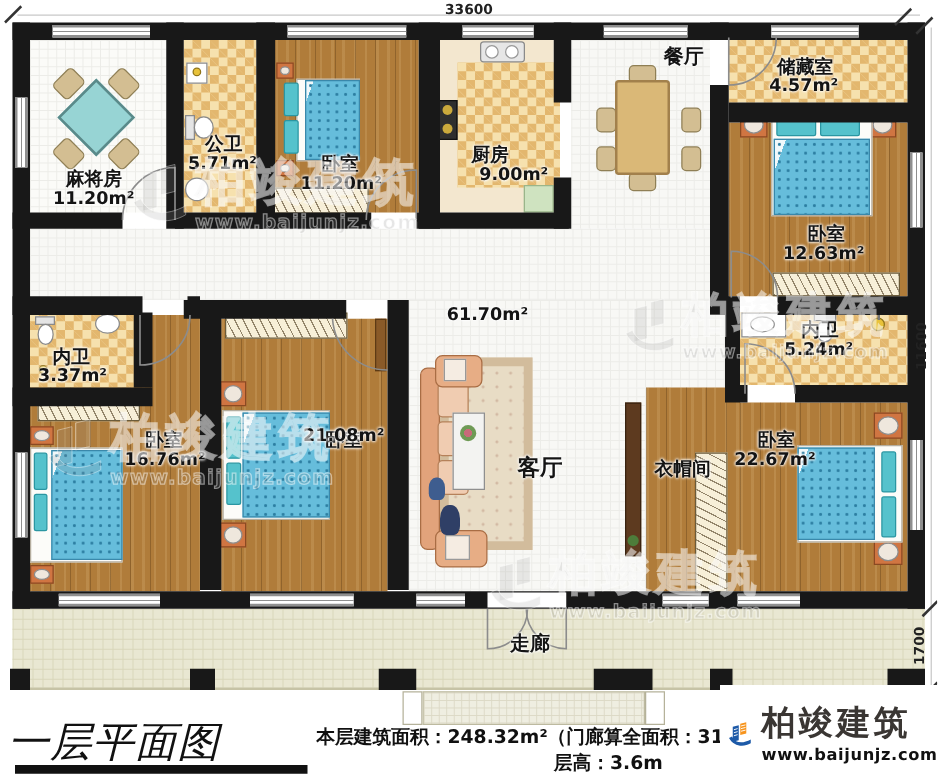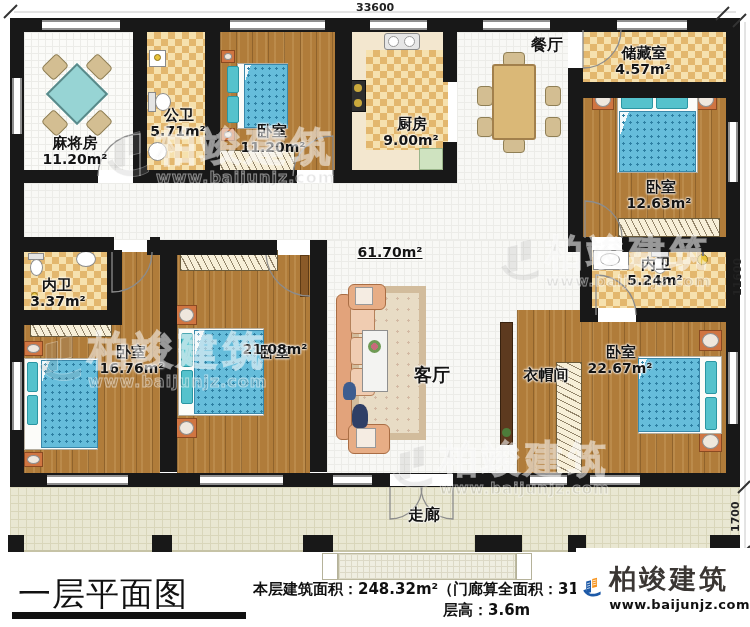--- a/index.html
+++ b/index.html
@@ -246,41 +246,41 @@
       <line x1="738" y1="558" x2="750" y2="546"></line>
     </g>
   </svg>
 
   <span class="lbl" style="left:75px;top:136px;">麻将房</span>
   <span class="lbl lbl-area" style="left:75px;top:152px;">11.20m²</span>
   <span class="lbl" style="left:179px;top:108px;">公卫</span>
   <span class="lbl lbl-area" style="left:178px;top:124px;">5.71m²</span>
   <span class="lbl" style="left:272px;top:124px;">卧室</span>
   <span class="lbl lbl-area" style="left:273px;top:140px;">11.20m²</span>
-  <span class="lbl" style="left:412px;top:117px;">厨房</span>
+  <span class="lbl" style="left:392px;top:117px;">厨房</span>
   <span class="lbl lbl-area" style="left:411px;top:133px;">9.00m²</span>
   <span class="lbl" style="left:547px;top:37px;font-size:16px;">餐厅</span>
   <span class="lbl" style="left:644px;top:46px;">储藏室</span>
   <span class="lbl lbl-area" style="left:643px;top:62px;">4.57m²</span>
   <span class="lbl" style="left:661px;top:180px;">卧室</span>
   <span class="lbl lbl-area" style="left:659px;top:196px;">12.63m²</span>
   <span class="lbl" style="left:656px;top:257px;">内卫</span>
   <span class="lbl lbl-area" style="left:655px;top:273px;">5.24m²</span>
   <span class="lbl" style="left:621px;top:345px;">卧室</span>
   <span class="lbl lbl-area" style="left:620px;top:361px;">22.67m²</span>
   <span class="lbl" style="left:546px;top:368px;">衣帽间</span>
   <span class="lbl" style="left:57px;top:278px;">内卫</span>
   <span class="lbl lbl-area" style="left:58px;top:294px;">3.37m²</span>
   <span class="lbl" style="left:131px;top:345px;">卧室</span>
   <span class="lbl lbl-area" style="left:132px;top:361px;">16.76m²</span>
   <span class="lbl" style="left:275px;top:345px;">卧室</span>
   <span class="lbl lbl-area" style="left:275px;top:342px;">21.08m²</span>
   <span class="lbl" style="left:432px;top:366px;font-size:18px;">客厅</span>
   <span class="lbl" style="left:424px;top:507px;font-size:16px;">走廊</span>
-  <span class="lbl" style="left:390px;top:245px;font-size:14px;text-decoration:underline;">61.70m²</span>
+  <span class="lbl" style="left:390px;top:245px;font-size:14px;">61.70m²</span>
 
   <span class="dim" style="left:356px;top:1px;">33600</span>
   <span class="dim" style="left:731px;top:296px;transform:rotate(-90deg);transform-origin:left top;">11600</span>
   <span class="dim" style="left:729px;top:532px;transform:rotate(-90deg);transform-origin:left top;">1700</span>
 
   <div class="wm" style="left:104px;top:126px;">
     <svg width="46" height="60" viewBox="0 0 64 72">
       <polygon points="34,6 50,2 50,32 34,36" fill="rgba(150,150,150,.30)" stroke="rgba(255,255,255,.7)"></polygon>
       <polygon points="14,14 30,10 30,50 14,54" fill="rgba(150,150,150,.30)" stroke="rgba(255,255,255,.7)"></polygon>
       <path d="M4,44 C16,66 42,70 62,58 L62,48 C40,60 20,58 12,40 Z" fill="rgba(150,150,150,.30)" stroke="rgba(255,255,255,.7)"></path>
@@ -317,21 +317,21 @@
       <polygon points="34,6 50,2 50,32 34,36" fill="rgba(150,150,150,.30)" stroke="rgba(255,255,255,.7)"></polygon>
       <polygon points="14,14 30,10 30,50 14,54" fill="rgba(150,150,150,.30)" stroke="rgba(255,255,255,.7)"></polygon>
       <path d="M4,44 C16,66 42,70 62,58 L62,48 C40,60 20,58 12,40 Z" fill="rgba(150,150,150,.30)" stroke="rgba(255,255,255,.7)"></path>
     </svg>
     <div>
       <div class="wm-name">柏竣建筑</div>
       <div class="wm-url">www.baijunjz.com</div>
     </div>
   </div>
 
-  <span class="title-main" style="left:18px;top:572px;">一层平面图</span>
+  <span class="title-main" style="left:6px;top:572px;font-style:italic;">一层平面图</span>
   <div class="abs" style="left:12px;top:612px;width:234px;height:7px;background:#111;"></div>
   <span class="stats" style="left:253px;top:580px;max-width:330px;overflow:hidden;">本层建筑面积：248.32m²（门廊算全面积：31.1</span>
   <span class="stats" style="left:253px;top:632px;font-style:italic;">占地面积：248.32m²</span>
   <span class="stats" style="left:443px;top:601px;">层高：3.6m</span>
 
   <div class="abs" style="left:576px;top:548px;width:174px;height:79px;background:#fff;display:flex;align-items:center;gap:8px;padding-left:6px;">
     <svg width="54" height="62" viewBox="0 0 64 72">
       <polygon points="34,6 50,2 50,32 34,36" fill="#f7941d"></polygon>
       <line x1="36" y1="12" x2="48" y2="9" stroke="#fff" stroke-width="2.5"></line>
       <line x1="36" y1="19" x2="48" y2="16" stroke="#fff" stroke-width="2.5"></line>

